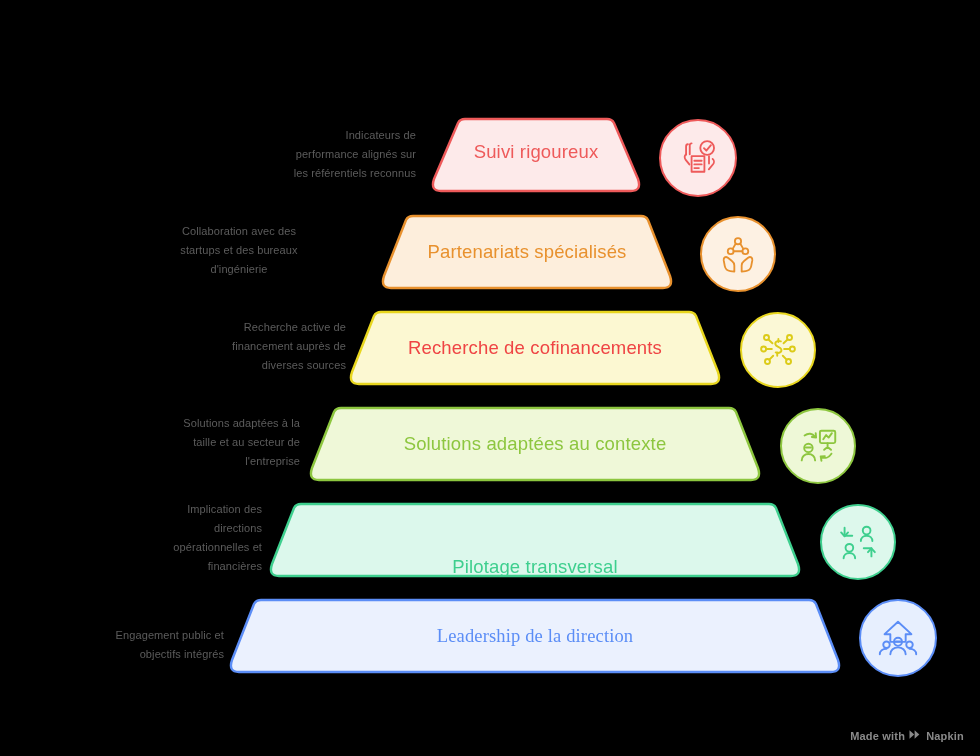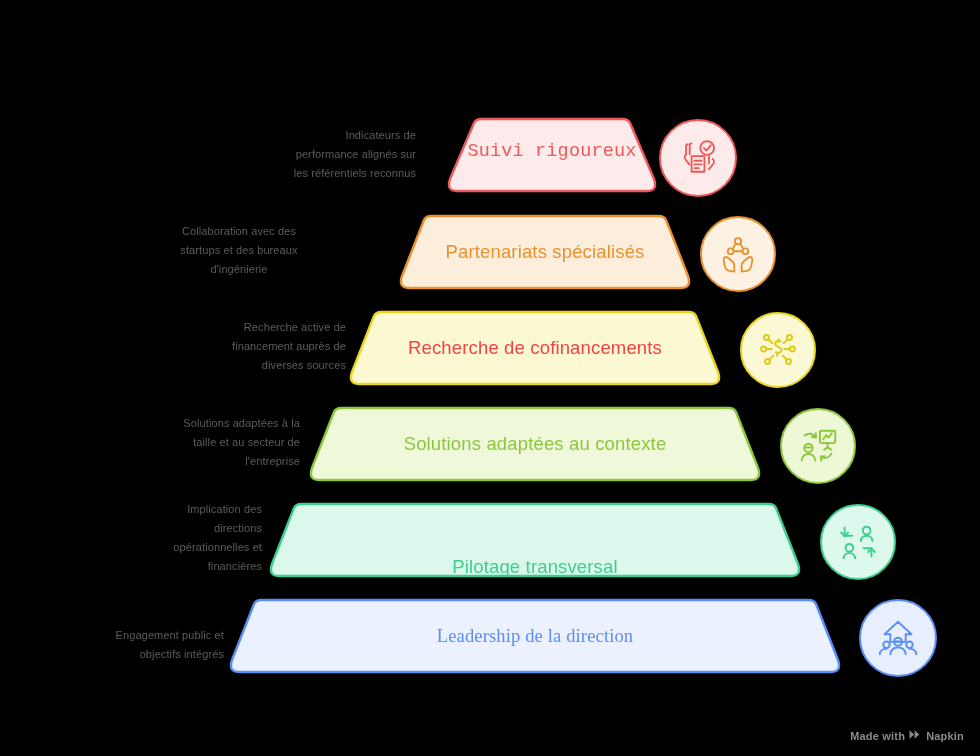--- a/index.html
+++ b/index.html
@@ -47,21 +47,21 @@
 </head>
 <body>
 
 <div id="pyramid">
 
   <div class="row">
     <div class="desc" style="left:130px;top:126px;width:286px;">Indicateurs de
 performance alignés sur
 les référentiels reconnus</div>
 
-    <div class="band" style="left:444px;top:117px;width:216px;height:69px;font-family:Liberation Mono, monospace;">
+    <div class="band" style="left:428px;top:117px;width:216px;height:69px;">
       <svg width="216" height="76" viewBox="0 0 216 76">
         <path d="M 30 6 Q 32 2 37 2 L 179 2 Q 184 2 186 6 L 210 62 Q 214 74 203 74 L 13 74 Q 2 74 6 62 Z" fill="#FDEAEA" stroke="#EE5A5A" stroke-width="2.4" stroke-linejoin="round"></path>
       </svg>
       <span class="band-label" style="color:#EE5A5A;">Suivi rigoureux</span>
     </div>
 
     <div class="iconwrap" style="left:659px;top:119px;width:74px;height:74px;background:#FDEAEA;border:2.4px solid #EE5A5A;">
       <svg width="44" height="44" viewBox="0 0 48 48" fill="none" stroke="#EE5A5A" stroke-width="2" stroke-linecap="round" stroke-linejoin="round">
         <path d="M17 22 h14 v17 h-14 z"></path>
         <path d="M20 27 h8 M20 31 h8 M20 35 h5"></path>
@@ -72,21 +72,21 @@
         <path d="M36 22 v8 M40 25 c1.8 1.4 1.8 4 0.4 5.8 l-4.6 5.6"></path>
       </svg>
     </div>
   </div>
 
   <div class="row">
     <div class="desc" style="left:96px;top:222px;width:286px;text-align:center;">Collaboration avec des
 startups et des bureaux
 d'ingénierie</div>
 
-    <div class="band" style="left:396px;top:214px;width:298px;height:76px;">
+    <div class="band" style="left:378px;top:214px;width:298px;height:76px;">
       <svg width="298" height="76" viewBox="0 0 298 76">
         <path d="M 28 6 Q 30 2 35 2 L 263 2 Q 268 2 270 6 L 292 62 Q 296 74 285 74 L 13 74 Q 2 74 6 62 Z" fill="#FDEEDC" stroke="#E8912E" stroke-width="2.4" stroke-linejoin="round"></path>
       </svg>
       <span class="band-label" style="color:#E8912E;">Partenariats spécialisés</span>
     </div>
 
     <div class="iconwrap" style="left:700px;top:216px;width:72px;height:72px;background:#FDF1E3;border:2.4px solid #E8912E;">
       <svg width="44" height="44" viewBox="0 0 48 48" fill="none" stroke="#E8912E" stroke-width="2" stroke-linecap="round" stroke-linejoin="round">
         <circle cx="24" cy="10" r="3.4"></circle>
         <circle cx="16" cy="21" r="3.2"></circle>

